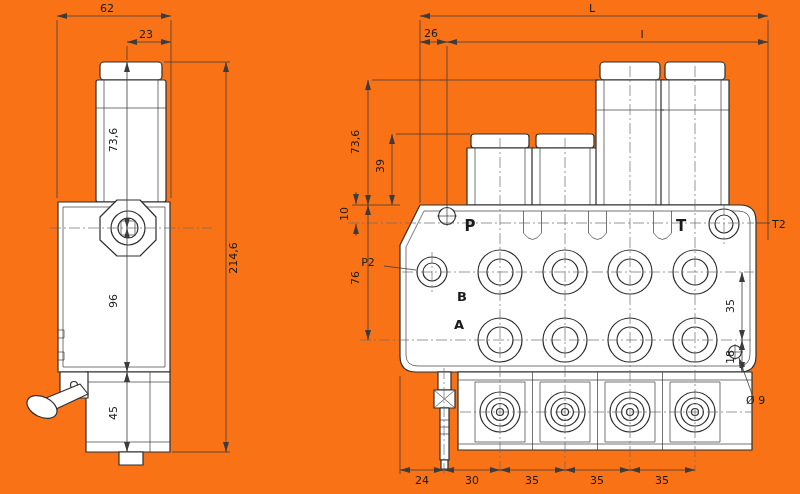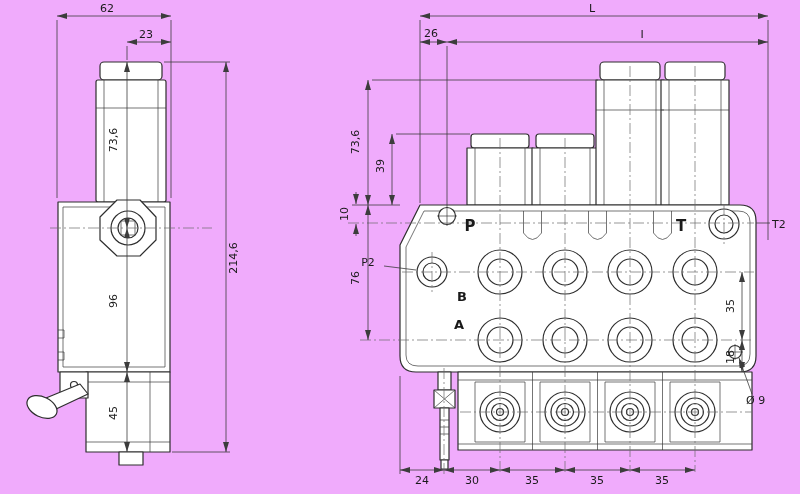--- a/index.html
+++ b/index.html
@@ -1,16 +1,16 @@
 <!DOCTYPE html>
 <html><head>
 <meta charset="utf-8">
 <style>
   html,body{margin:0;padding:0;background:#fff;}
-  .canvas{width:800px;height:494px;background:#f0abfc;position:relative;overflow:hidden;}
+  .canvas{width:800px;height:494px;background:#f97316;position:relative;overflow:hidden;}
   svg{display:block;}
   svg text{font-family:"DejaVu Sans","Liberation Sans",sans-serif;font-size:11px;fill:#1a1a1a;}
   svg text.plabel{font-size:15px;font-weight:bold;}
   svg text.slabel{font-size:13px;font-weight:bold;}
   .part{stroke:#2e2e2e;stroke-width:1.2;fill:none;stroke-linejoin:round;}
   .thin{stroke:#3a3a3a;stroke-width:0.7;fill:none;}
   .dim{stroke:#3c3c3c;stroke-width:0.8;fill:none;}
   .cl{stroke:#6a6a6a;stroke-width:0.7;fill:none;stroke-dasharray:11 3 2 3;}
 </style>
 </head>

